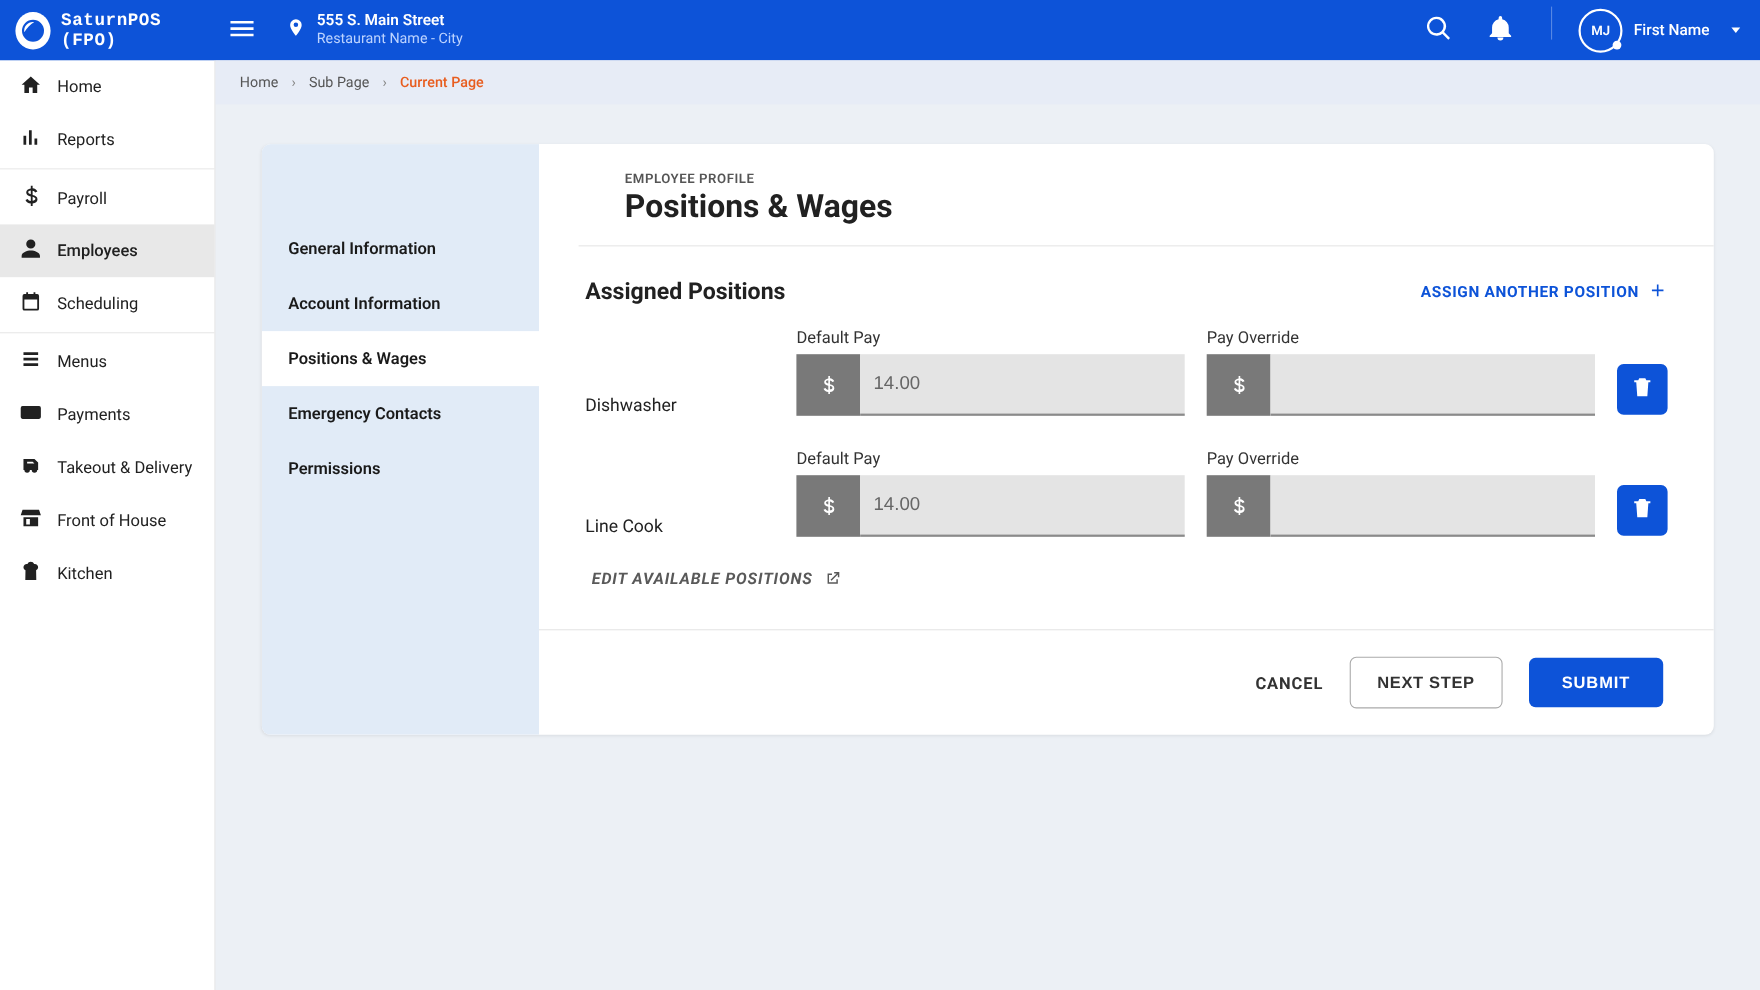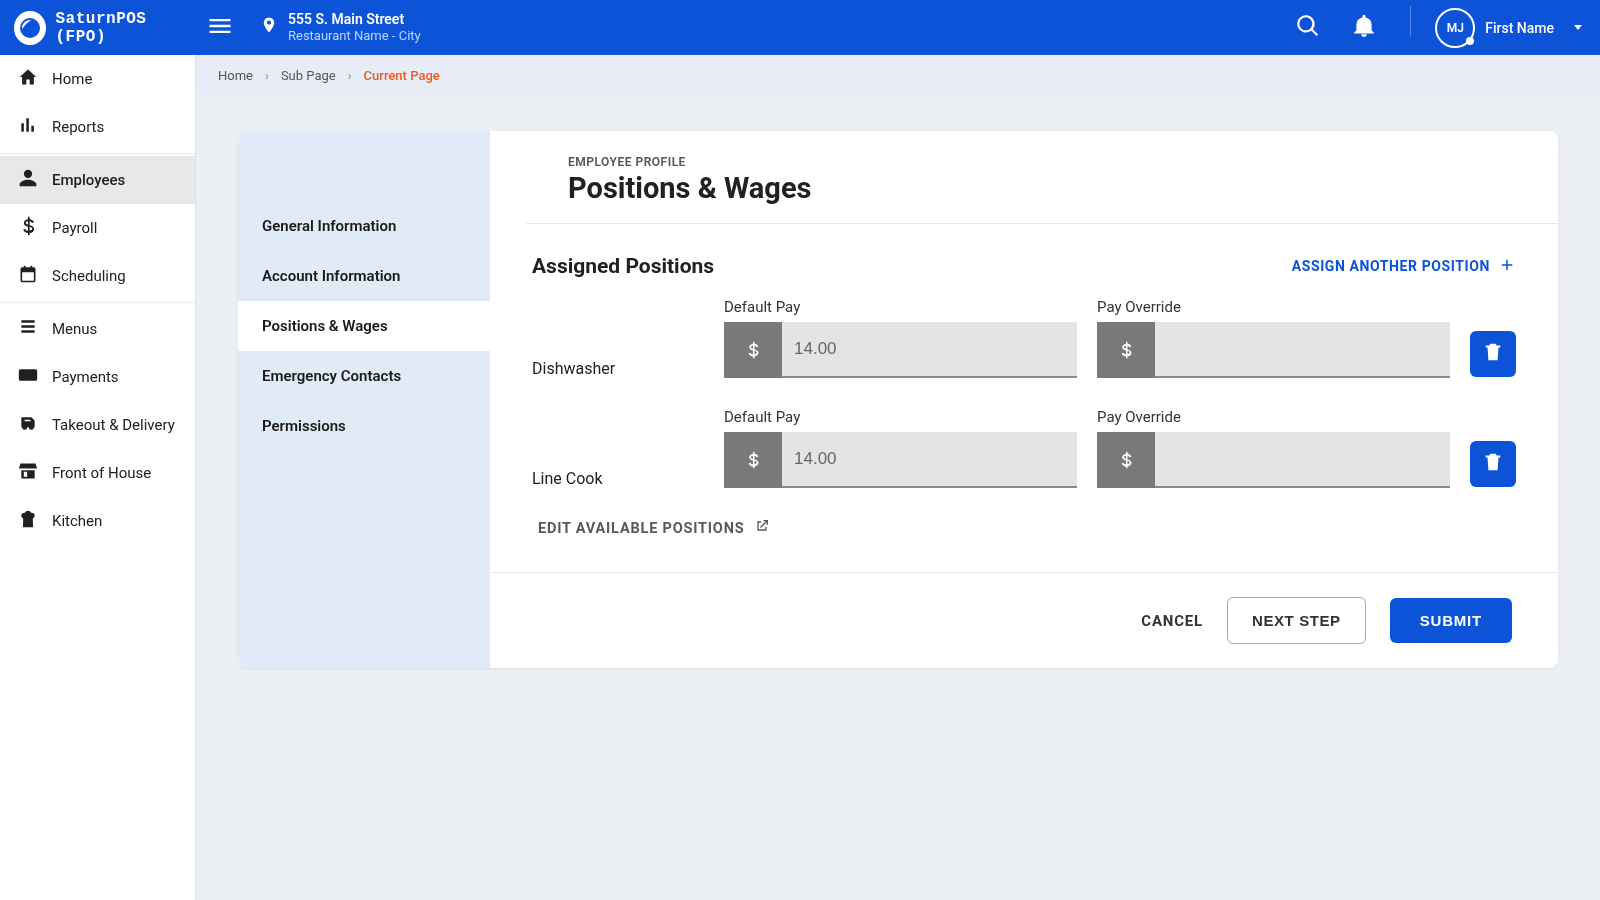--- a/index.html
+++ b/index.html
@@ -69,21 +69,21 @@
     .pos-row { display: flex; align-items: flex-end; gap: 20px; }
     .field-col { flex: 1; display: flex; flex-direction: column; gap: 6px; }
     .field-label { font-size: 15px; color: #333; }
     .money-input { display: flex; height: 56px; }
     .currency-box { width: 58px; background: #797979; display: flex; align-items: center; justify-content: center; }
     .currency-box svg { width: 18px; height: 18px; fill: #fff; }
     .val-input { flex: 1; background: #e4e4e4; border: none; border-bottom: 2px solid #8a8a8a; padding: 0 12px; font-size: 17px; color: #666; outline: none; }
     .delete-btn { width: 46px; height: 46px; background: #0d53d8; border-radius: 6px; display: flex; align-items: center; justify-content: center; cursor: pointer; margin-bottom: 1px;}
     .delete-btn svg { width: 22px; height: 22px; fill: #fff; }
     
-    .edit-link { margin-top: 30px; font-size: 14.5px; font-weight: 700; letter-spacing: 0.8px; color: #595959; display: flex; align-items: center; gap: 10px; cursor: pointer; padding-left: 6px;}
+    .edit-link { margin-top: 30px; font-size: 14.5px; font-weight: 700; letter-spacing: 0.8px; color: #595959; display: flex; align-items: flex-start; gap: 10px; cursor: pointer; padding-left: 6px; font-style: italic;}
     .edit-link svg { width: 16px; height: 16px; fill: #595959; }
     
     .card-footer { border-top: 1px solid #e5e5e5; padding: 24px 46px; display: flex; justify-content: flex-end; align-items: center; gap: 24px; }
     .btn-text { font-size: 15px; font-weight: 700; letter-spacing: 0.8px; color: #333; cursor: pointer; }
     .btn-outline { border: 1px solid #aaa; border-radius: 6px; padding: 14px 24px; font-size: 15px; font-weight: 700; letter-spacing: 0.6px; color: #333; cursor: pointer; background: #fff; }
     .btn-primary { background: #0d53d8; color: #ffffff; border: none; border-radius: 6px; padding: 14px 30px; font-size: 15px; font-weight: 700; letter-spacing: 0.8px; cursor: pointer; }
   </style>
 </head>
 <body>
 
@@ -150,31 +150,31 @@
           </svg></span>
       <span>Home</span>
     </div>
     <div class="side-item">
       <span><svg viewBox="0 0 24 24">
             <path d="M4 20h3V10H4v10zm6 0h3V4h-3v16zm6 0h3v-7h-3v7z"></path>
           </svg></span>
       <span>Reports</span>
     </div>
     <div class="side-group-divider"></div>
+    <div class="side-item">
+      <span><svg viewBox="0 0 24 24">
+            <path d="M12 1v3c-2.8.3-5 2-5 4.4 0 2.7 2.4 3.7 5 4.4v5c-1.6-.2-2.8-1-3.3-2.3l-2.5 1c.9 2.3 3 3.7 5.8 4V23h2v-2.5c3-.3 5.3-2 5.3-4.7 0-2.8-2.4-3.9-5.3-4.6V6.4c1.3.2 2.3.9 2.8 2l2.4-1C18.3 5.3 16.4 4 14 3.8V1h-2zm0 5.3v4c-1.7-.5-2.8-1.1-2.8-2.1 0-1 1-1.7 2.8-1.9zm2 6.6c2 .6 3 1.2 3 2.3s-1.2 1.9-3 2.1v-4.4z"></path>
+          </svg></span>
+      <span>Payroll</span>
+    </div>
     <div class="side-item active">
       <span><svg viewBox="0 0 24 24">
             <path d="M12 12a5 5 0 1 0 0-10 5 5 0 0 0 0 10zm0 2c-4 0-10 2-10 6v2h20v-2c0-4-6-6-10-6z"></path>
           </svg></span>
       <span>Employees</span>
-    </div>
-    <div class="side-item">
-      <span><svg viewBox="0 0 24 24">
-            <path d="M12 1v3c-2.8.3-5 2-5 4.4 0 2.7 2.4 3.7 5 4.4v5c-1.6-.2-2.8-1-3.3-2.3l-2.5 1c.9 2.3 3 3.7 5.8 4V23h2v-2.5c3-.3 5.3-2 5.3-4.7 0-2.8-2.4-3.9-5.3-4.6V6.4c1.3.2 2.3.9 2.8 2l2.4-1C18.3 5.3 16.4 4 14 3.8V1h-2zm0 5.3v4c-1.7-.5-2.8-1.1-2.8-2.1 0-1 1-1.7 2.8-1.9zm2 6.6c2 .6 3 1.2 3 2.3s-1.2 1.9-3 2.1v-4.4z"></path>
-          </svg></span>
-      <span>Payroll</span>
     </div>
     <div class="side-item">
       <span><svg viewBox="0 0 24 24">
             <path d="M19 4h-2V2h-2v2H9V2H7v2H5a2 2 0 0 0-2 2v14a2 2 0 0 0 2 2h14a2 2 0 0 0 2-2V6a2 2 0 0 0-2-2zm0 16H5V10h14v10z"></path>
           </svg></span>
       <span>Scheduling</span>
     </div>
     <div class="side-group-divider"></div>
     <div class="side-item">
       <span><svg viewBox="0 0 24 24">

